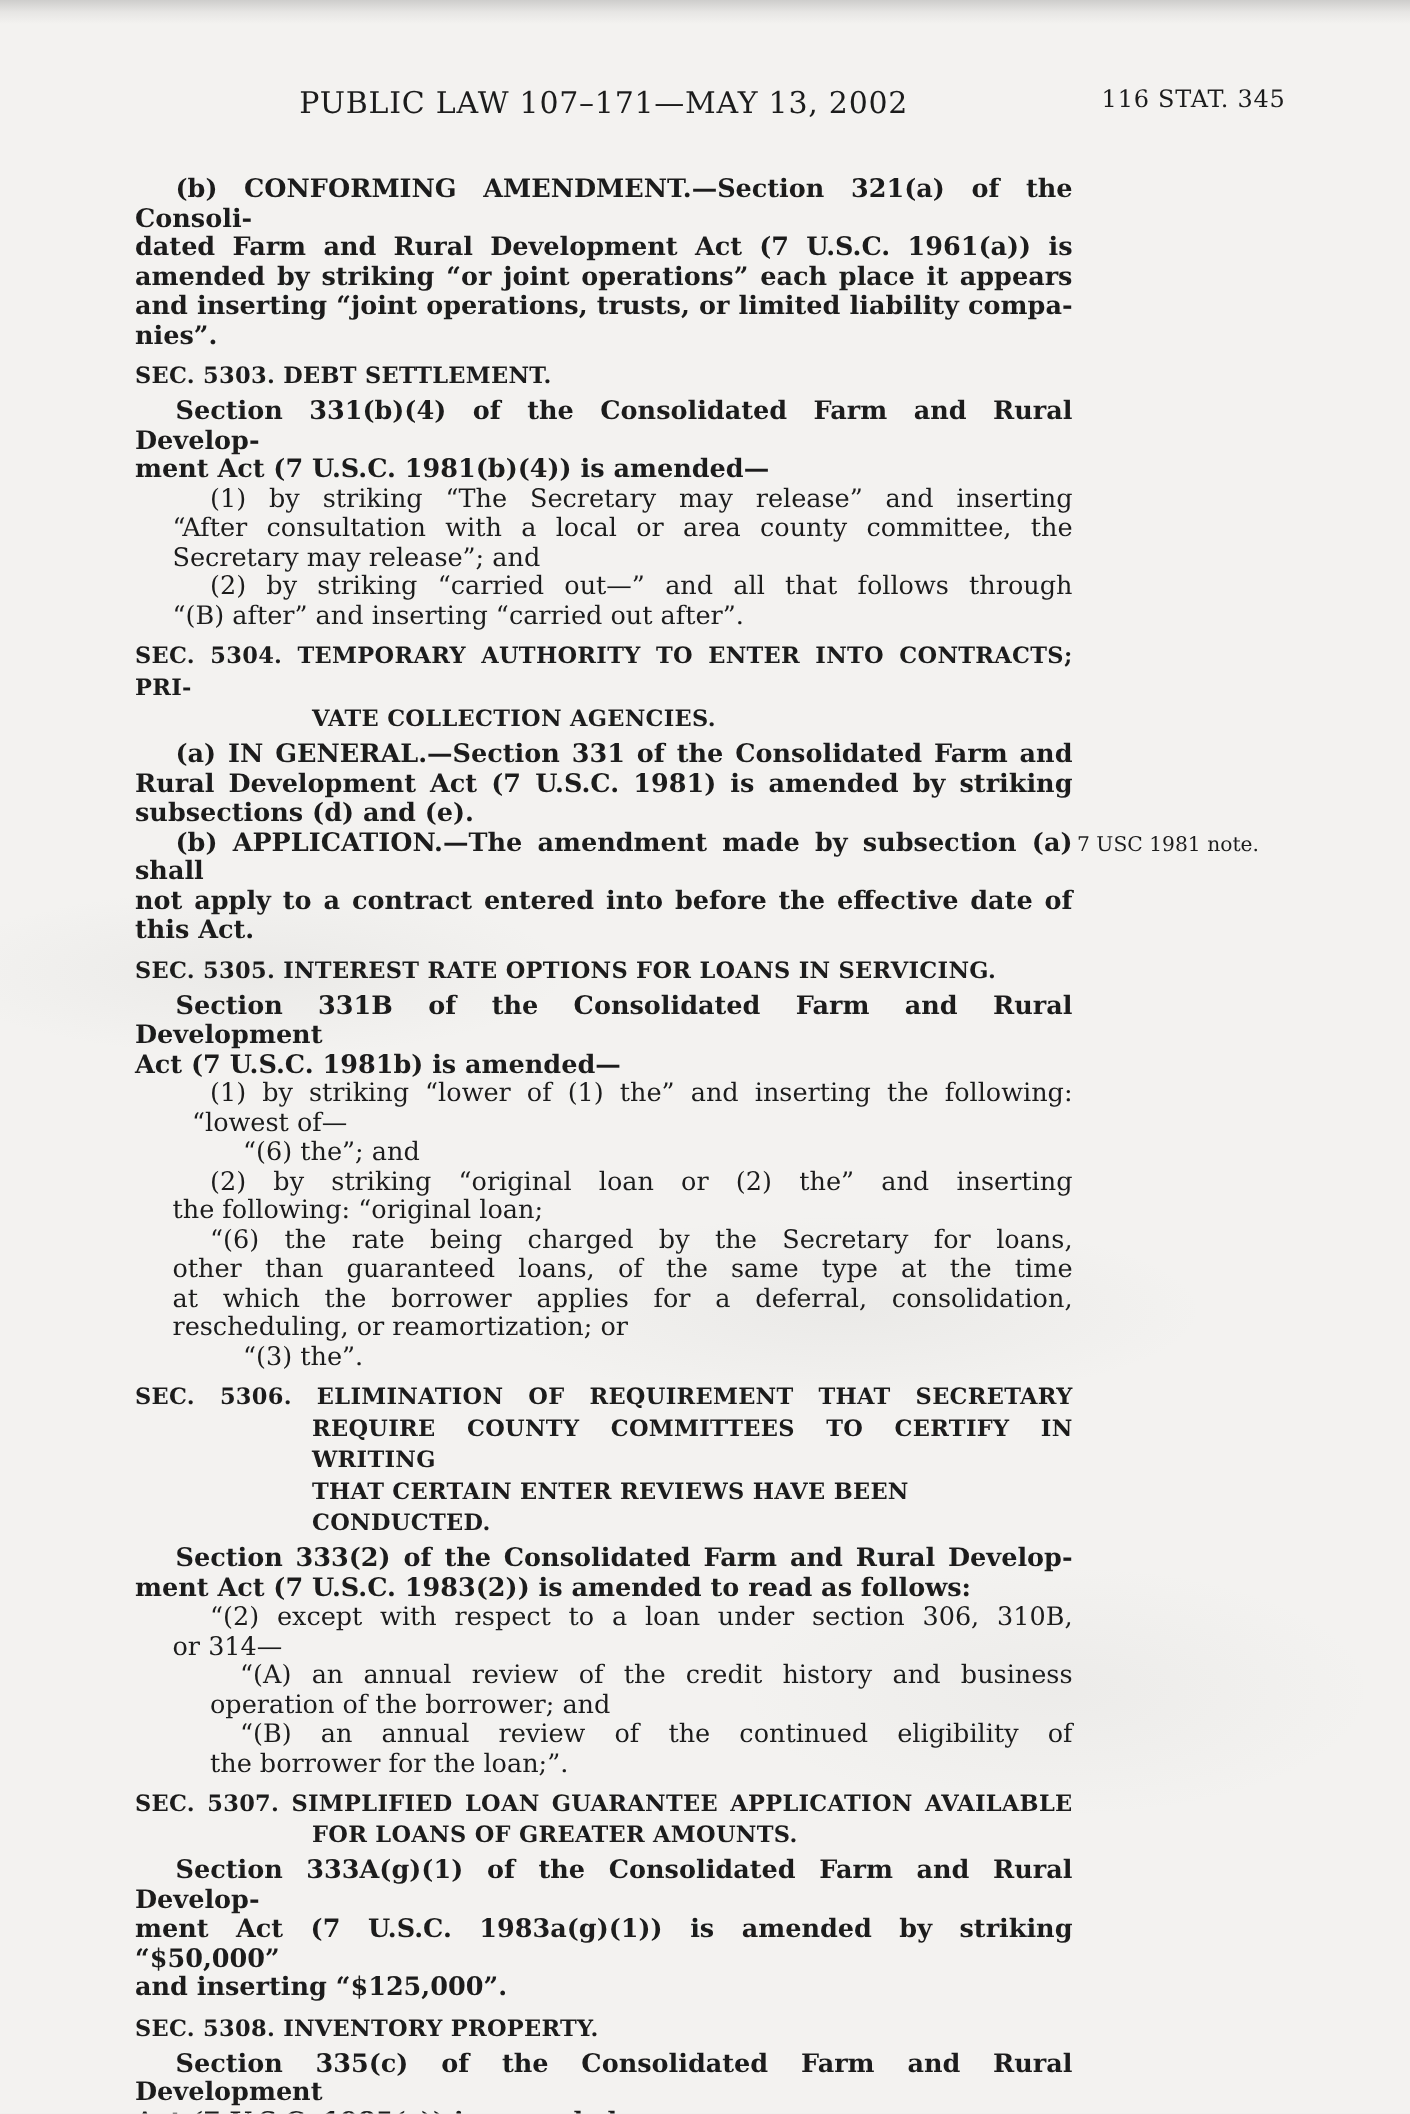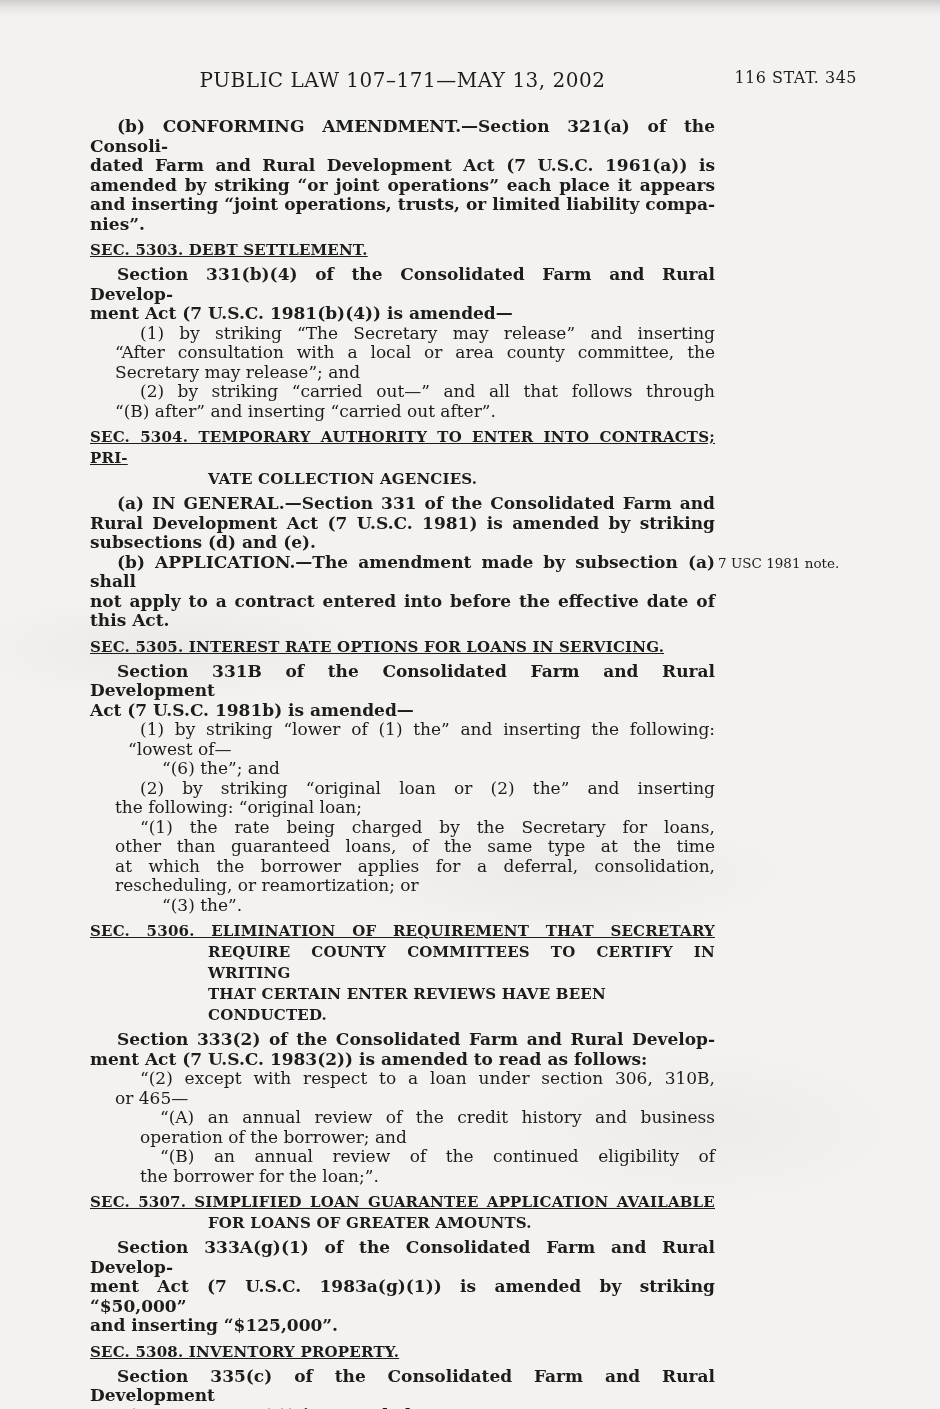--- a/index.html
+++ b/index.html
@@ -15,21 +15,21 @@
       radial-gradient(ellipse 300px 80px at 18% 46%, rgba(160,160,158,0.10), rgba(160,160,158,0) 70%),
       radial-gradient(ellipse 340px 90px at 60% 62%, rgba(160,160,158,0.10), rgba(160,160,158,0) 70%),
       radial-gradient(ellipse 300px 120px at 75% 80%, rgba(160,160,158,0.08), rgba(160,160,158,0) 70%),
       #f3f2f0;
     overflow: hidden;
     font-family: "DejaVu Serif", "Liberation Serif", serif;
     color: #1c1c1c;
   }
 
   
-  .running-header { position: absolute; top: 68px; left: 90px; width: 767px; height: 26px; }
+  .running-header { position: absolute; top: 56px; left: 90px; width: 767px; height: 26px; }
   .header-law {
     position: absolute; left: 0; width: 625px;
     text-align: center; font-size: 20px; letter-spacing: 0.5px; white-space: nowrap;
   }
   .header-stat {
     position: absolute; right: 0; top: 0;
     font-size: 16px; letter-spacing: 0.5px; white-space: nowrap;
   }
 
   
@@ -51,21 +51,21 @@
 
   
   .h { margin: 6px 0 4px 0; }
   .h .line {
     font-weight: bold;
     font-size: 15px;
     line-height: 21px;
     letter-spacing: 0.2px;
     padding-left: 118px;
   }
-  .h .first { padding-left: 0; text-indent: 0; text-decoration: underline; }
+  .h .first { padding-left: 0; text-indent: 0; }
 
   .margin-note {
     position: absolute;
     left: 628px; top: 2px; width: 190px;
     font-size: 13.5px; line-height: 16px;
     white-space: nowrap;
   }
 </style>
 </head>
 <body>
@@ -130,40 +130,40 @@
         <div class="line first">“lowest of—</div>
       </div>
       <div class="block p q2">
         <div class="line first">“(6) the”; and</div>
       </div>
       <div class="block p c1">
         <div class="line first jl">(2) by striking “original loan or (2) the” and inserting</div>
         <div class="line">the following: “original loan;</div>
       </div>
       <div class="block p c1">
-        <div class="line first jl">“(1) the rate being charged by the Secretary for loans,</div>
+        <div class="line first jl">“(6) the rate being charged by the Secretary for loans,</div>
         <div class="line jl">other than guaranteed loans, of the same type at the time</div>
         <div class="line jl">at which the borrower applies for a deferral, consolidation,</div>
         <div class="line">rescheduling, or reamortization; or</div>
       </div>
       <div class="block p q2">
         <div class="line first">“(3) the”.</div>
       </div>
       <div class="block h">
         <div class="line first jl">SEC. 5306. ELIMINATION OF REQUIREMENT THAT SECRETARY</div>
         <div class="line jl">REQUIRE COUNTY COMMITTEES TO CERTIFY IN WRITING</div>
         <div class="line">THAT CERTAIN ENTER REVIEWS HAVE BEEN CONDUCTED.</div>
       </div>
       <div class="block p b">
         <div class="line first jl">Section 333(2) of the Consolidated Farm and Rural Develop-</div>
         <div class="line">ment Act (7 U.S.C. 1983(2)) is amended to read as follows:</div>
       </div>
       <div class="block p c1">
         <div class="line first jl">“(2) except with respect to a loan under section 306, 310B,</div>
-        <div class="line">or 465—</div>
+        <div class="line">or 314—</div>
       </div>
       <div class="block p c2">
         <div class="line first jl">“(A) an annual review of the credit history and business</div>
         <div class="line">operation of the borrower; and</div>
       </div>
       <div class="block p c2">
         <div class="line first jl">“(B) an annual review of the continued eligibility of</div>
         <div class="line">the borrower for the loan;”.</div>
       </div>
       <div class="block h">

